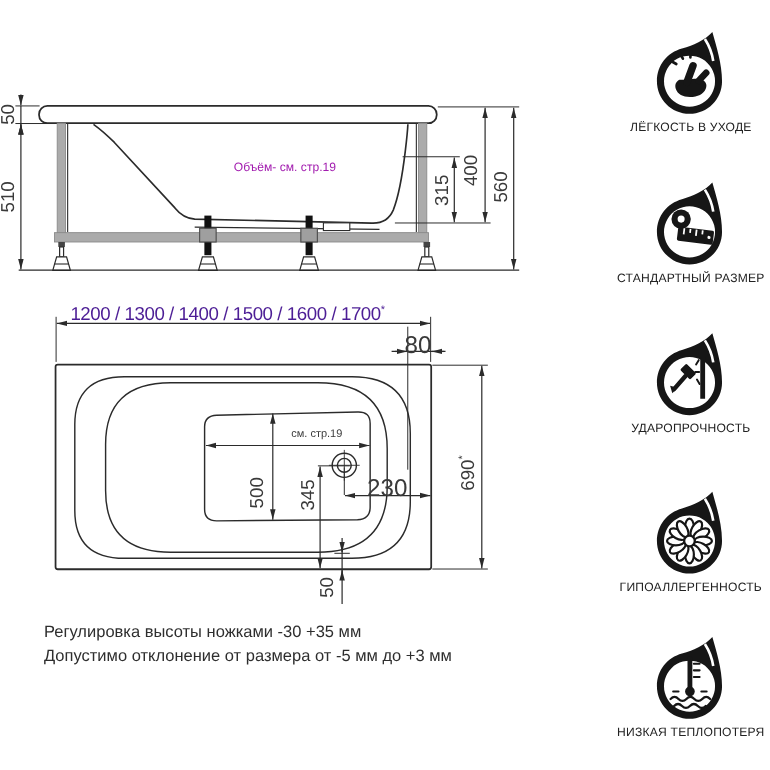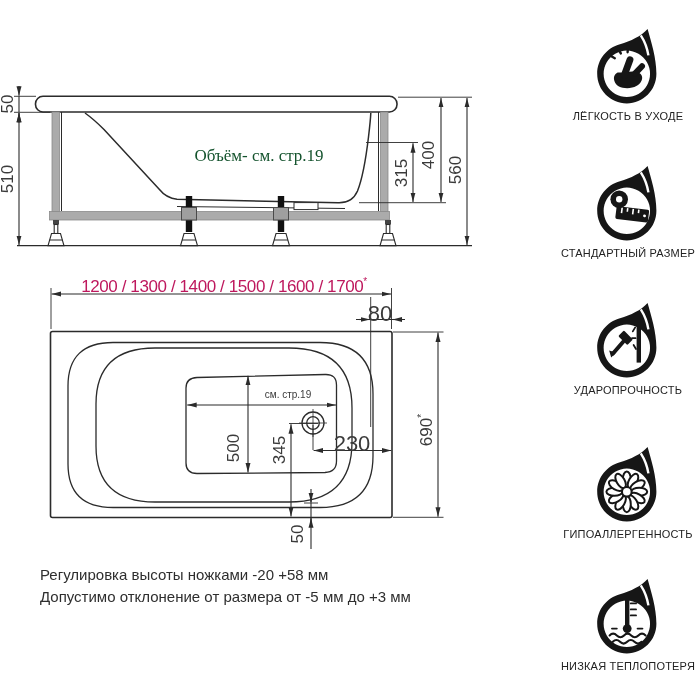--- a/index.html
+++ b/index.html
@@ -5,23 +5,23 @@
   html,body{margin:0;padding:0;background:#fff;}
   #stage{position:relative;width:700px;height:700px;background:#ffffff;overflow:hidden;
          font-family:"Liberation Sans",sans-serif;color:#333;}
   #linework{position:absolute;left:0;top:0;}
   .dim{position:absolute;font-size:22px;color:#3a3a3a;text-align:center;white-space:nowrap;}
   .rot{position:absolute;width:80px;height:20px;line-height:20px;text-align:center;
        font-size:17px;color:#3a3a3a;transform:rotate(-90deg);white-space:nowrap;}
   .small{font-size:10px;}
   sup{font-size:10px;}
   #volume-note{position:absolute;left:159px;top:146px;width:200px;text-align:center;
-       font-size:17px;color:#14532d;white-space:nowrap;font-family:Liberation Serif, serif;}
-  #lengths{position:absolute;left:64px;top:276px;width:320px;text-align:center;
-       font-size:17px;letter-spacing:-0.4px;color:#be185d;white-space:nowrap;}
+       font-size:11px;color:#a21caf;white-space:nowrap;}
+  #lengths{position:absolute;left:64px;top:276px;width:320px;text-align:left;
+       font-size:17px;letter-spacing:-0.4px;color:#4c1d95;white-space:nowrap;}
   #notes{position:absolute;left:40px;top:564px;font-size:15px;line-height:22px;color:#2e2e2e;}
   .feature-card{position:absolute;left:553px;width:150px;text-align:center;}
   .feature-card svg{display:block;margin:0 auto;width:80px;height:80px;}
   .feature-label{margin-top:3px;font-size:11px;letter-spacing:0.2px;color:#222;
        white-space:nowrap;line-height:12px;}
 </style>
 </head>
 <body>
 
 <div id="stage">
@@ -152,21 +152,21 @@
 
 <div class="dim" style="left:360px;top:301px;width:40px;">80</div>
 <div class="dim small" style="left:238px;top:389px;width:100px;">см. стр.19</div>
 <div class="dim" style="left:330px;top:431px;width:44px;">230</div>
 <div class="rot" style="left:194px;top:438px;">500</div>
 <div class="rot" style="left:240px;top:440px;">345</div>
 <div class="rot" style="left:382px;top:420px;"><span>690</span><sup>*</sup></div>
 <div class="rot" style="left:258px;top:524px;">50</div>
 
 <div id="notes">
-  <div>Регулировка высоты ножками -20 +58 мм</div>
+  <div>Регулировка высоты ножками -30 +35 мм</div>
   <div>Допустимо отклонение от размера от -5 мм до +3 мм</div>
 </div>
 
 <div class="feature-card" style="top:27px;">
   <svg viewBox="0 0 100 100">
     <path fill-rule="evenodd" fill="#161616" d="M74.5,2.5 C79,19 85.5,38.5 85.5,58.5
       C85.5,79 69,95.5 48.5,95.5 C28,95.5 11.5,79 11.5,58.5 C11.5,40.5 23.5,26 40,21.5
       C53.5,17.5 66.5,11.5 74.5,2.5 Z M48.5,29.5 A29,29 0 1 0 48.6,29.5 Z"></path>
     <path stroke="#fff" stroke-width="3" fill="none" d="M66,10.5 C70.5,17.5 74,26 75.5,35.5"></path>
     <g fill="#161616" stroke="#161616" stroke-linecap="round">

